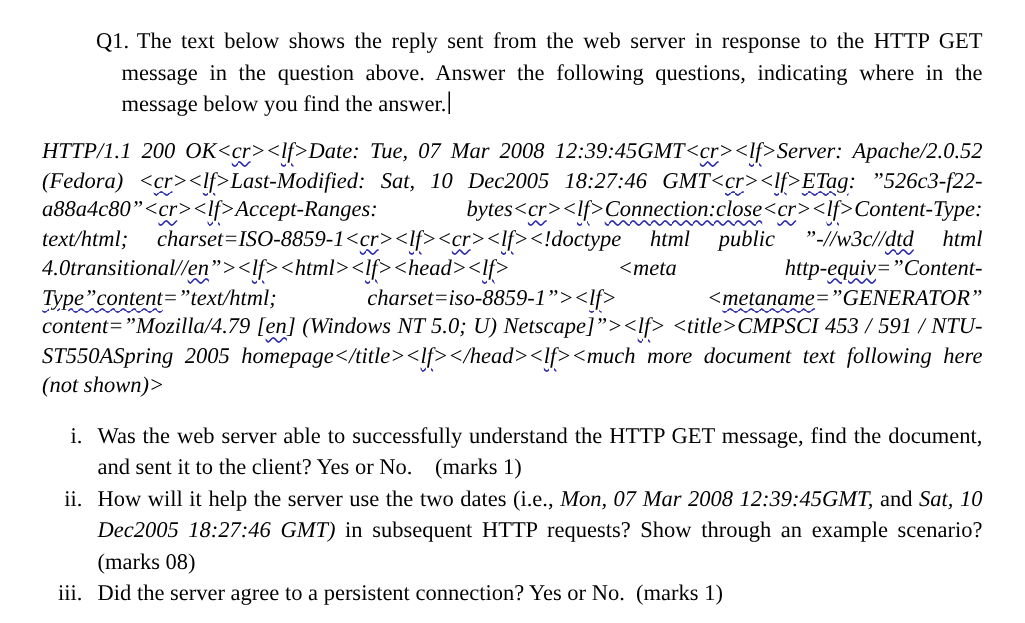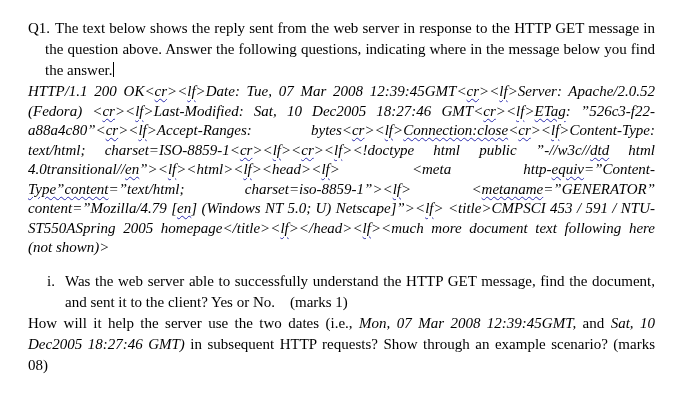--- a/index.html
+++ b/index.html
@@ -13,32 +13,33 @@
     font-family: "Liberation Serif", "DejaVu Serif", serif;
     color: #000000;
     font-size: 15px;
     overflow: hidden;
   }
   .intro {
     text-align: justify;
     line-height: 21px;
     padding-left: 17px;
     text-indent: -17px;
+    margin-left: 36px;
   }
   .qnum { margin-right: 5px; }
   .caret {
     display: inline-block;
     width: 1px;
     height: 15px;
     background: #000;
     vertical-align: -2px;
     margin-left: 1px;
   }
   .http {
-    margin-top: 1px;
+    margin-top: 11px;
     font-style: italic;
     text-align: justify;
     line-height: 19.5px;
   }
   .squiggle {
     text-decoration-line: underline;
     text-decoration-style: wavy;
     text-decoration-color: var(--sq, #2a2aad);
     text-decoration-thickness: 1px;
     text-underline-offset: 2px;
@@ -72,19 +73,24 @@
   <div class="http"><span>HTTP/1.1 200 OK&lt;</span><span class="squiggle">cr</span><span>&gt;&lt;</span><span class="squiggle">lf</span><span>&gt;Date: Tue, 07 Mar 2008 12:39:45GMT&lt;</span><span class="squiggle">cr</span><span>&gt;&lt;</span><span class="squiggle">lf</span><span>&gt;Server: Apache/2.0.52 (Fedora) &lt;</span><span class="squiggle">cr</span><span>&gt;&lt;</span><span class="squiggle">lf</span><span>&gt;Last-Modified: Sat, 10 Dec2005 18:27:46 GMT&lt;</span><span class="squiggle">cr</span><span>&gt;&lt;</span><span class="squiggle">lf</span><span>&gt;</span><span class="squiggle">ETag</span><span>: ”526c3-f22-a88a4c80”&lt;</span><span class="squiggle">cr</span><span>&gt;&lt;</span><span class="squiggle">lf</span><span>&gt;Accept-Ranges:&nbsp;&nbsp;&nbsp;&nbsp; bytes&lt;</span><span class="squiggle">cr</span><span>&gt;&lt;</span><span class="squiggle">lf</span><span>&gt;</span><span class="squiggle">Connection:close</span><span>&lt;</span><span class="squiggle">cr</span><span>&gt;&lt;</span><span class="squiggle">lf</span><span>&gt;Content-Type: text/html; charset=ISO-8859-1&lt;</span><span class="squiggle">cr</span><span>&gt;&lt;</span><span class="squiggle">lf</span><span>&gt;&lt;</span><span class="squiggle">cr</span><span>&gt;&lt;</span><span class="squiggle">lf</span><span>&gt;&lt;!doctype html public ”-//w3c//</span><span class="squiggle">dtd</span><span> html 4.0transitional//</span><span class="squiggle">en</span><span>”&gt;&lt;</span><span class="squiggle">lf</span><span>&gt;&lt;html&gt;&lt;</span><span class="squiggle">lf</span><span>&gt;&lt;head&gt;&lt;</span><span class="squiggle">lf</span><span>&gt; &lt;meta http-</span><span class="squiggle">equiv</span><span>=”Content-</span><span class="squiggle">Type”content</span><span>=”text/html; charset=iso-8859-1”&gt;&lt;</span><span class="squiggle">lf</span><span>&gt; &lt;</span><span class="squiggle">metaname</span><span>=”GENERATOR” content=”Mozilla/4.79 [</span><span class="squiggle">en</span><span>] (Windows NT 5.0; U) Netscape]”&gt;&lt;</span><span class="squiggle">lf</span><span>&gt; &lt;title&gt;CMPSCI 453 / 591 / NTU-ST550ASpring 2005 homepage&lt;/title&gt;&lt;</span><span class="squiggle">lf</span><span>&gt;&lt;/head&gt;&lt;</span><span class="squiggle">lf</span><span>&gt;&lt;much more document text following here (not shown)&gt;</span></div>
 
   <div class="subq-list">
 
     <div class="subq">
       <span class="numeral">i.</span>
       <div class="subq-text"><span>Was the web server able to successfully understand the HTTP GET message, find the document, and sent it to the client? Yes or No.&nbsp;&nbsp;&nbsp; (marks 1)</span></div>
     </div>
 
     <div class="subq">
+      <span class="numeral">ii.</span>
       <div class="subq-text"><span>How will it help the server use the two dates (i.e., </span><span class="italic">Mon, 07 Mar 2008 12:39:45GMT,</span><span> and </span><span class="italic">Sat, 10 Dec2005 18:27:46 GMT)</span><span> in subsequent HTTP requests? Show through an example scenario? (marks 08)</span></div>
     </div>
 
+    <div class="subq">
+      <span class="numeral">iii.</span>
+      <div class="subq-text"><span>Did the server agree to a persistent connection? Yes or No.&nbsp; (marks 1)</span></div>
+    </div>
 
   </div>
 
 </div>
 
 </body></html>

